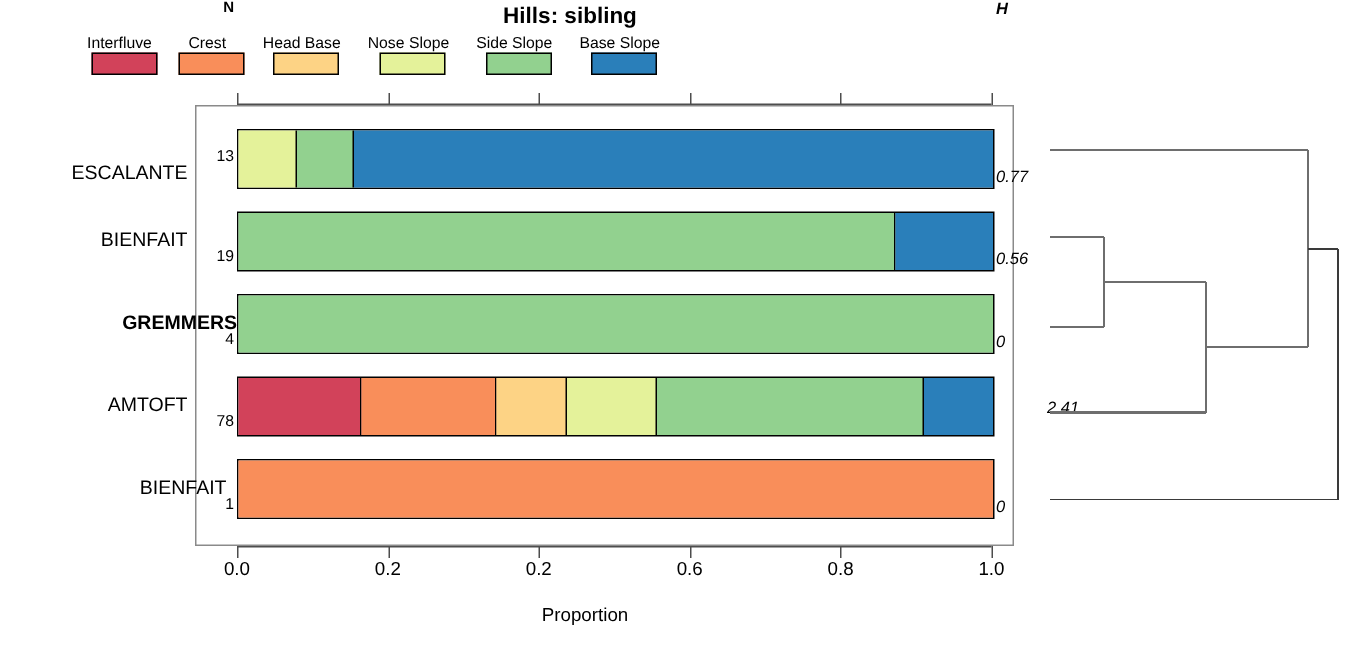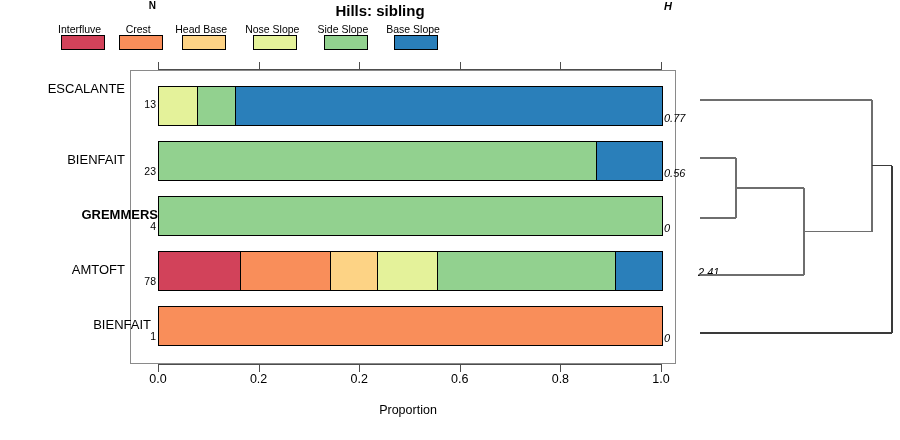--- a/index.html
+++ b/index.html
@@ -26,21 +26,21 @@
     position:absolute;left:130px;top:70px;width:546px;height:294px;
     border:1px solid #8a8a8a;box-sizing:border-box;background:#fff;
   }
 
   
   .tick-top{position:absolute;width:1px;height:8px;background:#4d4d4d;top:62px;}
   .tick-bot{position:absolute;width:1px;height:8px;background:#4d4d4d;top:364px;}
   #axis-bottom-line{position:absolute;left:158px;top:364px;width:503px;height:1px;background:#4d4d4d;}
   #axis-top-line{position:absolute;left:158px;top:69px;width:503px;height:1px;background:#4d4d4d;}
   .tick-label{position:absolute;top:372px;font-size:12.5px;text-align:center;width:40px;}
-  #xaxis-title{position:absolute;left:0;top:403px;width:780px;text-align:center;font-size:12.5px;padding-left:18px;}
+  #xaxis-title{position:absolute;left:0;top:403px;width:780px;text-align:center;font-size:12.5px;}
 
   
   .row-ylabel{
     position:absolute;right:0;width:125px;text-align:right;
     font-size:13px;white-space:nowrap;
   }
   .row-ylabel.bold{font-weight:bold;margin-left:33px;}
   .row-n{
     position:absolute;left:134px;width:22px;text-align:right;
     font-size:10.5px;
@@ -126,30 +126,30 @@
       <div class="tick-label" style="left: 540.4px;">0.8</div>
       <div class="tick-top" style="left: 661px;"></div>
       <div class="tick-bot" style="left: 661px;"></div>
       <div class="tick-label" style="left: 641px;">1.0</div>
     </div>
 
   <div id="n-header">N</div>
   <div id="h-header">H</div>
 
   <div id="rows-layer">
-      <div class="row-ylabel" style="right: 775px; left: 0px; width: 125px; top: 81px; text-align: right;">ESCALANTE</div>
+      <div class="row-ylabel" style="right: 775px; left: 0px; width: 125px; top: 107px; text-align: right;">ESCALANTE</div>
       <div class="row-n" style="top: 98px;">13</div>
       <div class="row-h" style="top: 112px;">0.77</div>
       <div class="bar" style="top: 86px;">
         <div class="seg" title="Nose Slope" style="background: rgb(228, 242, 154); width: 38.731px;"></div>
         <div class="seg" title="Side Slope" style="background: rgb(146, 209, 143); width: 38.731px;"></div>
         <div class="seg" title="Base Slope" style="background: rgb(42, 127, 186); width: 425.538px;"></div>
       </div>
       <div class="row-ylabel" style="right: 775px; left: 0px; width: 125px; top: 152px;">BIENFAIT</div>
-      <div class="row-n" style="top: 165px;">23</div>
+      <div class="row-n" style="top: 165px;">19</div>
       <div class="row-h" style="top: 167px;">0.56</div>
       <div class="bar" style="top: 141px;">
         <div class="seg" title="Side Slope" style="background: rgb(146, 209, 143); width: 437.61px;"></div>
         <div class="seg" title="Base Slope" style="background: rgb(42, 127, 186); width: 65.39px;"></div>
       </div>
       <div class="row-ylabel bold" style="right: 775px; left: 0px; width: 125px; top: 207px;">GREMMERS</div>
       <div class="row-n" style="top: 220px;">4</div>
       <div class="row-h" style="top: 222px;">0</div>
       <div class="bar" style="top: 196px;">
         <div class="seg" title="Side Slope" style="background: rgb(146, 209, 143); width: 503px;"></div>

